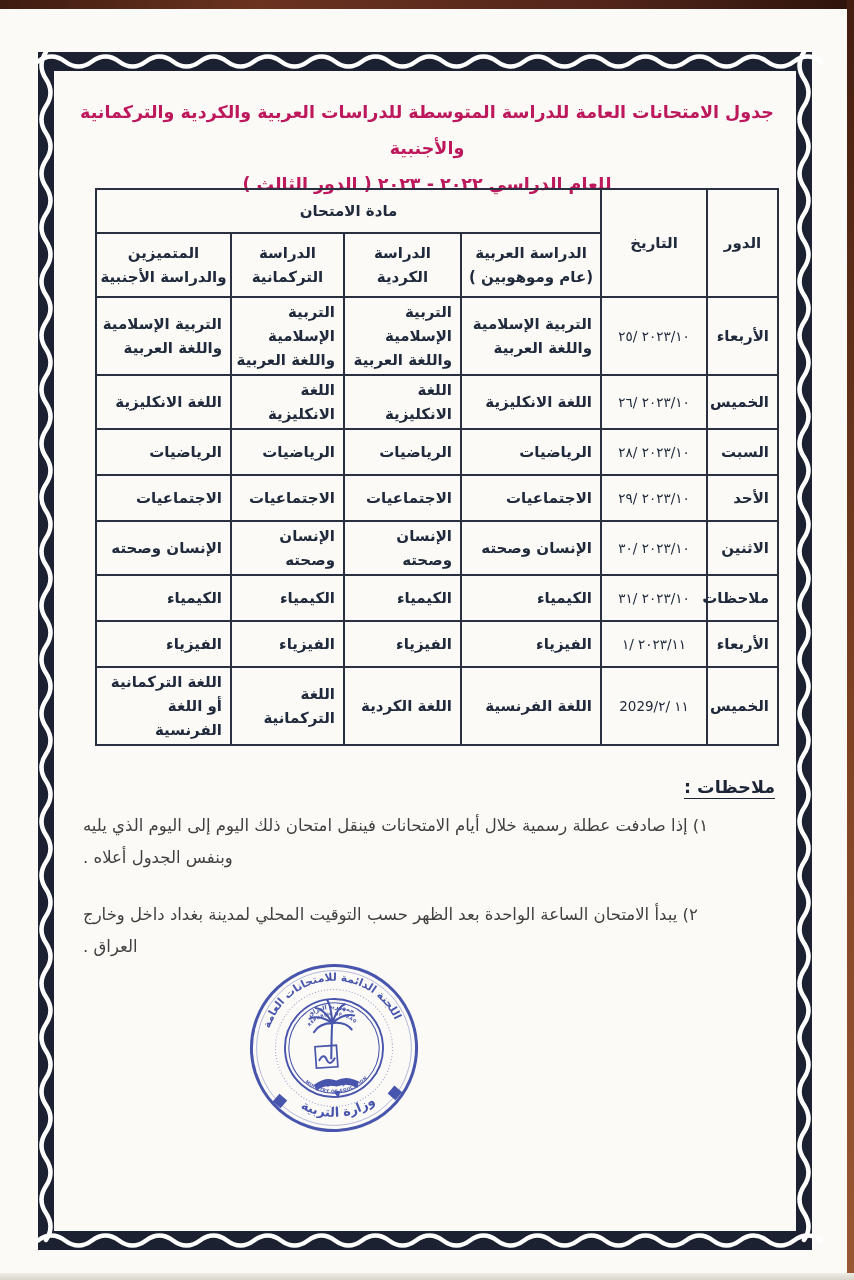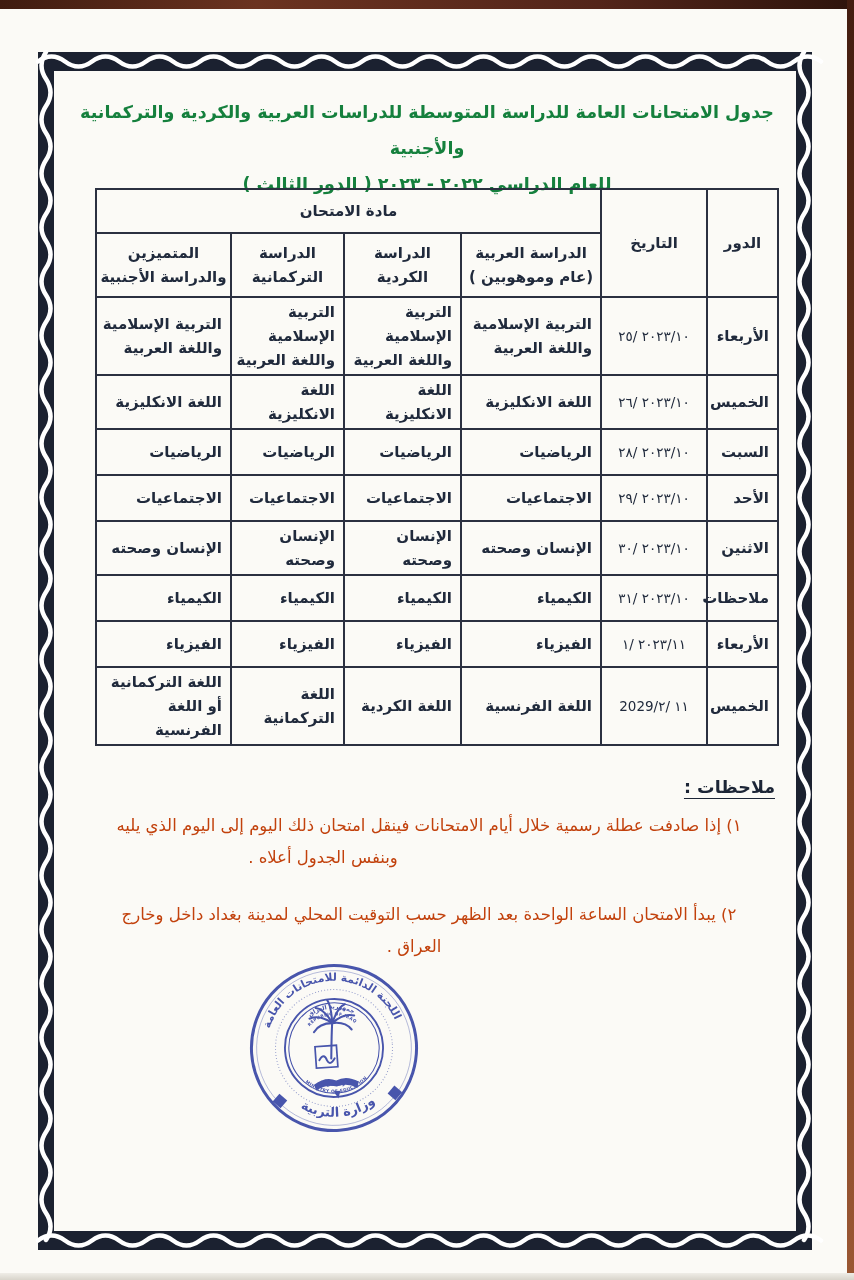--- a/index.html
+++ b/index.html
@@ -13,38 +13,38 @@
   .edge-top{position:absolute;top:0;left:0;right:0;height:9px;
     background:linear-gradient(90deg,#3f1c10,#6b3320 30%,#53251a 70%,#2e140c);}
   .edge-right{position:absolute;top:0;right:0;bottom:0;width:7px;
     background:linear-gradient(180deg,#431d10,#7d4123 55%,#9a5733);}
   .edge-bottom{position:absolute;left:0;right:0;bottom:0;height:7px;
     background:linear-gradient(180deg,#efede7,#d8d4cb);}
   
   .frame-svg{position:absolute;top:0;left:0;pointer-events:none;}
   
   .doc-title{position:absolute;top:94px;left:50px;right:50px;text-align:center;
-    direction:rtl;font-weight:bold;font-size:17.5px;line-height:36px;color:#15803d;}
+    direction:rtl;font-weight:bold;font-size:17.5px;line-height:36px;color:#be185d;}
   
   table.exam{position:absolute;top:188px;right:75px;width:684px;
     border-collapse:collapse;table-layout:fixed;direction:rtl;
     font-size:15px;color:#202a3c;}
   table.exam td{border:2px solid #2b3040;vertical-align:middle;
     font-weight:bold;text-align:right;padding:2px 8px 2px 3px;
     white-space:pre-line;line-height:24px;}
   table.exam td.center{text-align:center;padding:2px 3px;}
   table.exam td.day{padding-left:2px;}
   table.exam td.date{text-align:center;font-weight:normal;font-size:13.5px;padding:10px 2px;}
   .ltrnum{direction:ltr;unicode-bidi:isolate;}
   
   .notes-heading{position:absolute;top:777px;right:79px;direction:rtl;
     font-size:17.5px;font-weight:bold;color:#1c2536;
     text-decoration:underline;text-underline-offset:5px;text-align:center;}
   .note{position:absolute;right:79px;width:692px;direction:rtl;
-    font-size:16.5px;line-height:32px;color:#c2410c;text-align:center;}
+    font-size:16.5px;line-height:32px;color:#404040;text-align:left;}
   .note1{top:810px;}
   .note2{top:899px;}
   .indent1{padding-right:212px;}
   .indent2{padding-right:30px;}
   
   .stamp{position:absolute;left:248px;top:962px;width:172px;height:172px;
     transform:rotate(-4deg);opacity:.93;}
 </style>
 </head>
 <body>

